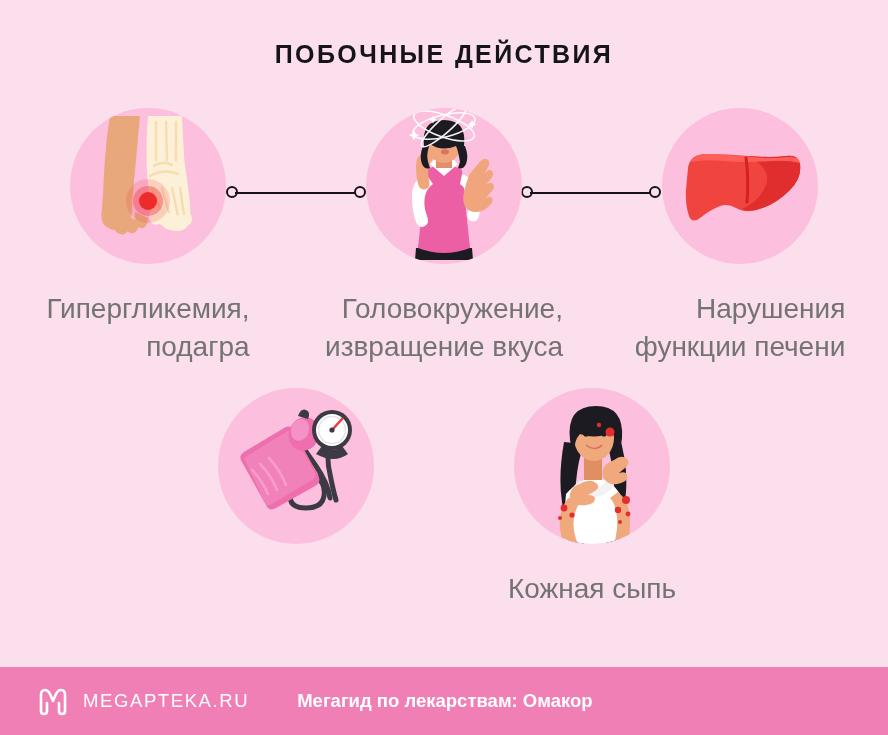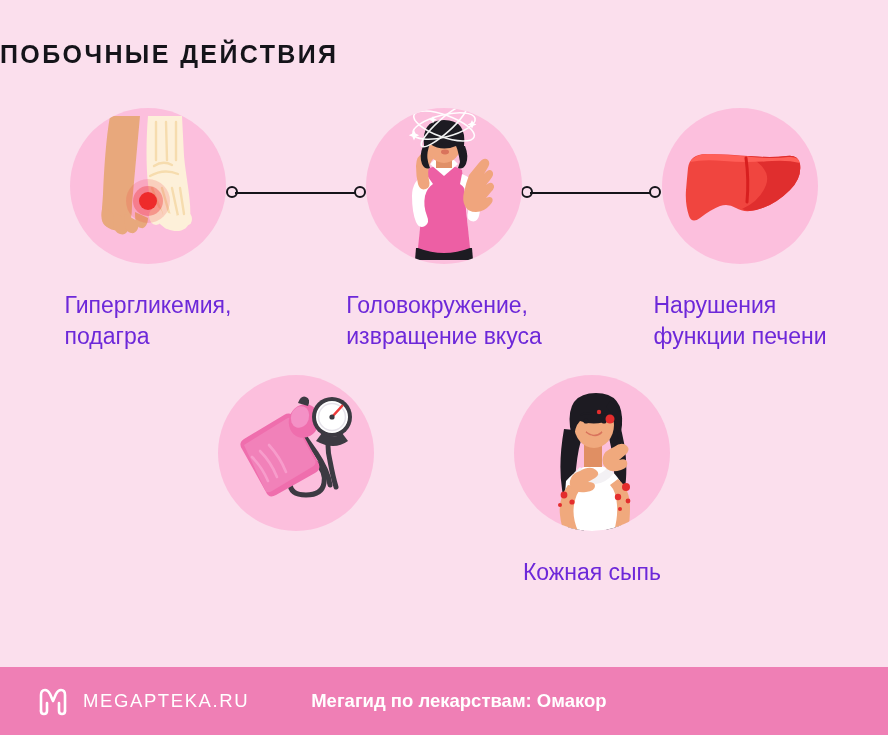--- a/index.html
+++ b/index.html
@@ -20,20 +20,21 @@
     background: #fbdfed;
     box-sizing: border-box;
   }
 
   
   .title {
     position: absolute;
     top: 40px;
     left: 0;
     width: 888px;
+    text-align: center;
     font-size: 25px;
     font-weight: bold;
     letter-spacing: 2.4px;
     color: #15141a;
     text-transform: uppercase;
   }
 
   
   .grid {
     position: absolute;
@@ -64,24 +65,24 @@
     position: relative;
     overflow: hidden;
     display: flex;
     align-items: center;
     justify-content: center;
   }
   .circle svg { display: block; }
 
   .caption {
     margin-top: 26px;
-    text-align: left;
-    font-size: 23px;
+    text-align: right;
+    font-size: 28px;
     line-height: 1.36;
-    color: #6d28d9;
+    color: #737373;
     white-space: pre-line;
     max-width: 250px;
   }
 
   
   .connector {
     position: absolute;
     top: 78px;
     width: 140px;
     height: 14px;
@@ -127,21 +128,21 @@
     align-items: center;
   }
   .footer-brand {
     margin-left: 13px;
     color: #ffffff;
     font-size: 18.5px;
     font-weight: normal;
     letter-spacing: 1.6px;
   }
   .footer-sub {
-    margin-left: 62px;
+    margin-left: 48px;
     color: #ffffff;
     font-size: 18.5px;
     font-weight: bold;
   }
 </style>
 </head>
 <body>
 
 <div class="page">
 

